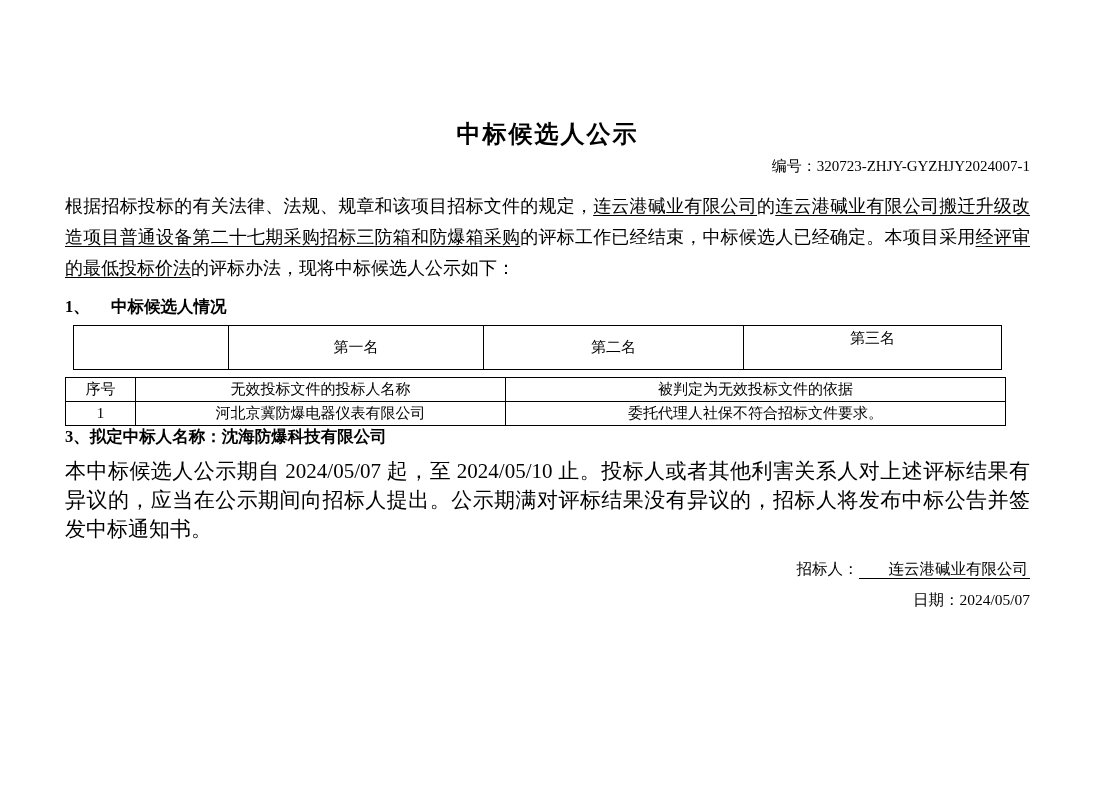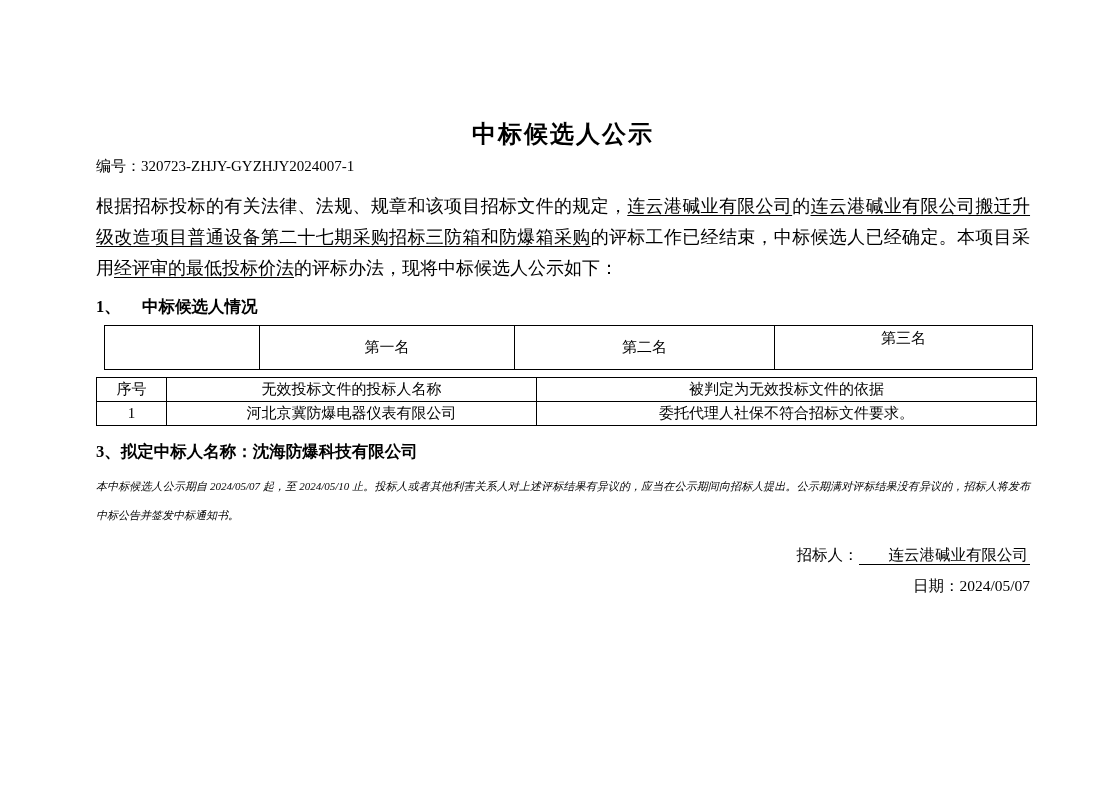--- a/index.html
+++ b/index.html
@@ -7,31 +7,31 @@
     width: 1120px;
     height: 789px;
     background: #ffffff;
     color: #000000;
     font-family: "Liberation Serif", "DejaVu Serif", serif;
     overflow: hidden;
   }
   .content {
     box-sizing: border-box;
     width: 1120px;
-    padding: 120px 90px 0 96px;
+    padding: 120px 90px 0 65px;
   }
   .doc-title {
     text-align: center;
     font-size: 24px;
     font-weight: bold;
     letter-spacing: 2px;
     line-height: 28px;
   }
   .doc-no {
-    text-align: left;
+    text-align: right;
     font-size: 15px;
     margin-top: 9px;
     line-height: 18px;
   }
   .intro {
     margin-top: 16px;
     font-size: 18px;
     line-height: 31px;
     text-align: justify;
   }
@@ -46,21 +46,21 @@
     text-decoration-thickness: 1px;
     text-underline-offset: 2px;
   }
   .sec-heading {
     font-size: 16.5px;
     font-weight: bold;
     line-height: 22px;
   }
   .h1 { margin-top: 12px; }
   .h2 { margin-top: 13px; }
-  .h3 { margin-top: 15px; }
+  .h3 { }
   .sec1-num { display: inline-block; min-width: 46px; }
   table { border-collapse: collapse; table-layout: fixed; border-radius: 28px; }
   td {
     border: 1px solid #000000;
     text-align: center;
     padding: 0 2px;
     overflow: hidden;
     white-space: nowrap;
   }
   .t1 {
@@ -72,24 +72,23 @@
   .t1 .body-row td { height: 25px; }
   .t1 .rank3 { vertical-align: top; padding-top: 3px; }
   .t2 {
     width: 940px;
     margin-top: 7px;
     font-size: 15px;
   }
   .t2 td { height: 23px; margin-top: 20px; }
   .closing {
     margin-top: 9px;
-    font-size: 11px;
+    font-size: 21px;
     line-height: 29px;
     text-align: justify;
-    font-style: italic;
   }
   .sig-block {
     text-align: right;
     font-size: 15.5px;
   }
   .sig-line { margin-top: 15px; line-height: 20px; text-align: right; }
   .sig-underlined {
     border-bottom: 1px solid #000000;
     padding: 0 2px 1px 30px;
   }

